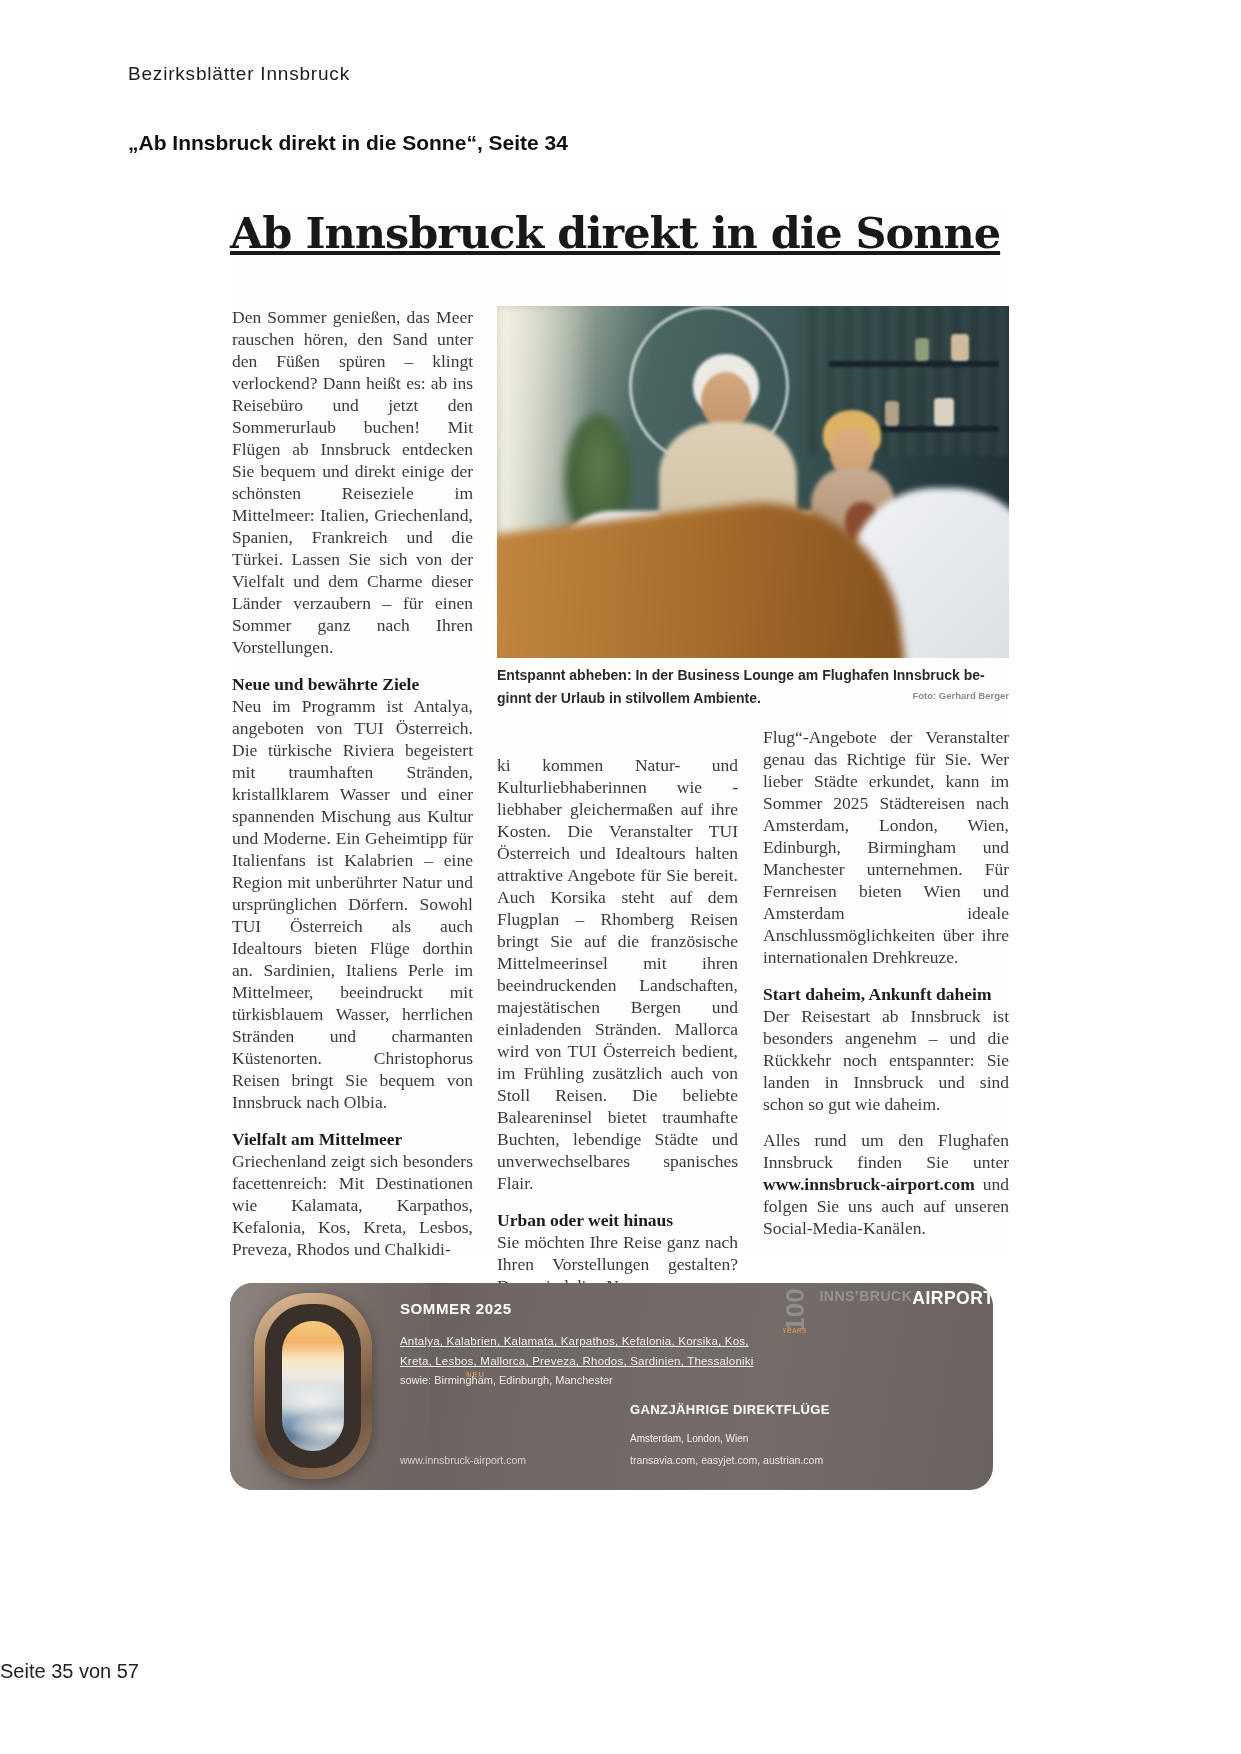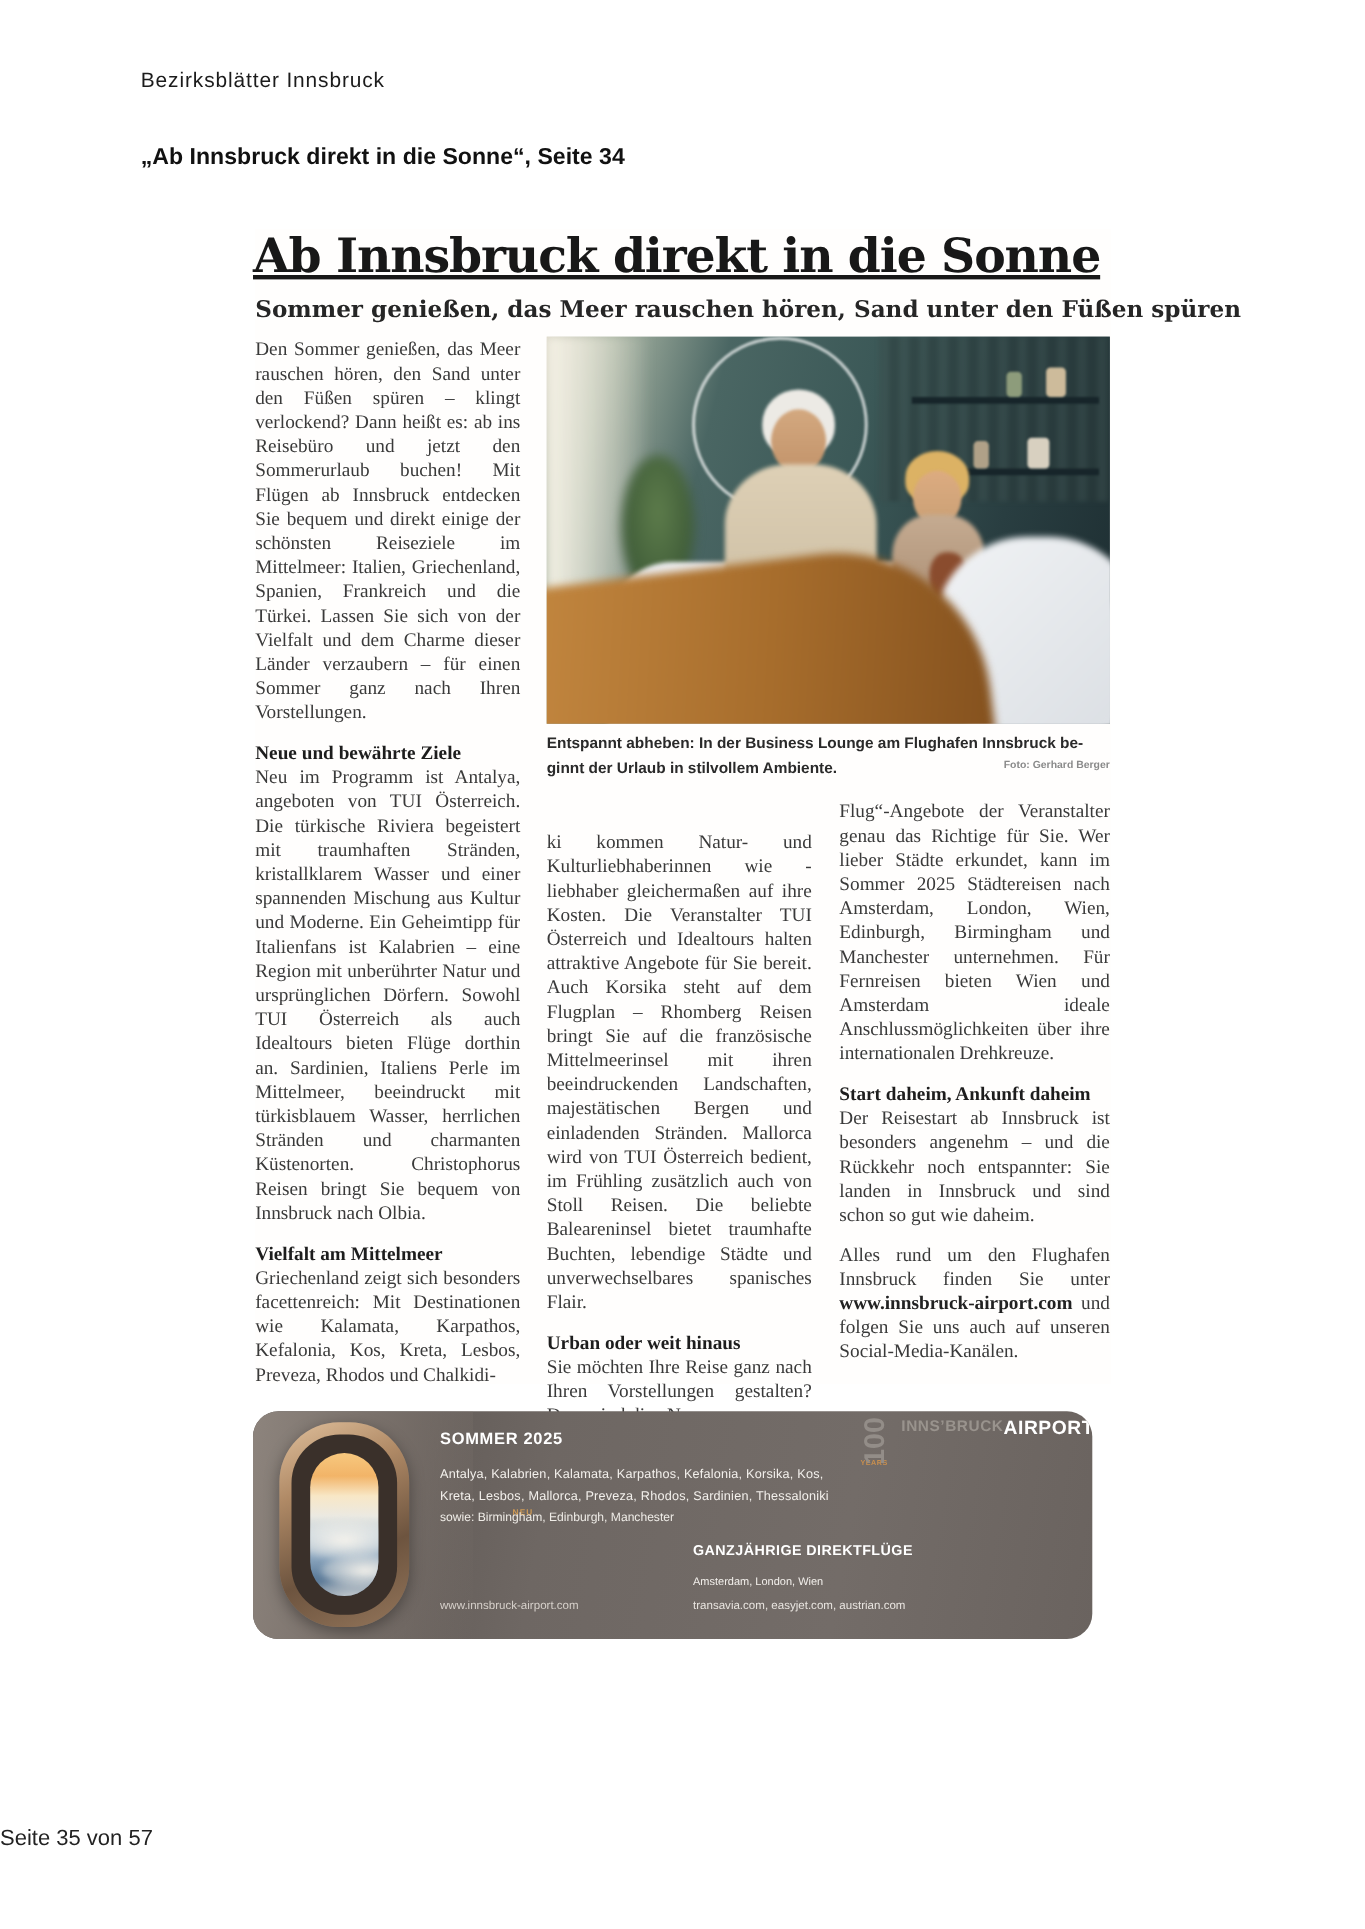--- a/index.html
+++ b/index.html
@@ -122,21 +122,21 @@
   .ad-window-glass { position:absolute; left:17px; top:17px; right:17px; bottom:17px;
     border-radius:38px; overflow:hidden;
     background:linear-gradient(180deg,#f7c87e 0%,#f2b468 16%,#f8e7c6 30%,#ebe9e2 44%,#bacbd8 58%,#8fa9c1 72%,#61809e 86%,#4b6785 100%); }
   .ad-cloud { position:absolute; background:radial-gradient(ellipse,#f6f3ec,rgba(246,243,236,0)); border-radius:50%; filter:blur(3px); }
 
   .ad-sommer { position:absolute; left:170px; top:17px;
     font-size:15px; font-weight:bold; letter-spacing:0.6px; color:#ffffff; }
   .ad-neu { position:absolute; left:236px; top:39px;
     font-size:7.5px; font-weight:bold; letter-spacing:1px; color:#cf9a55;margin-top:48px; }
   .ad-dest { position:absolute; left:170px; top:48px;
-    font-size:11.5px; line-height:20px; color:#f3f0ec; letter-spacing:0.2px; }
+    font-size:11.5px; line-height:20px; color:#f3f0ec; letter-spacing:0.2px;text-decoration:underline; }
   .ad-sowie { position:absolute; left:170px; top:91px; font-size:11px; color:#efece7; }
   .ad-site { position:absolute; left:170px; top:171px; font-size:10.5px; color:#d6d0ca; }
   .ad-direct { position:absolute; left:400px; top:119px;
     font-size:13px; font-weight:bold; letter-spacing:0.4px; color:#ffffff; }
   .ad-cities { position:absolute; left:400px; top:150px; font-size:10px; color:#f3f0ec; }
   .ad-airlines { position:absolute; left:400px; top:171px; font-size:10.5px; color:#e9e5e0; }
 
   .ad-logo { position:absolute; left:543px; top:6px; display:flex; align-items:flex-start; }
   .ad-logo-100wrap { display:flex; flex-direction:column; align-items:center; margin-right:3px; }
   .ad-logo-100 { font-size:26px; font-weight:bold; color:#938d88;
@@ -150,21 +150,20 @@
 </style>
 </head>
 <body>
 
 <div class="masthead">Bezirksblätter Innsbruck</div>
 <div class="doc-headline">„Ab Innsbruck direkt in die Sonne“, Seite 34</div>
 
 <div class="clipping">
 
   <div class="article-title">Ab Innsbruck direkt in die Sonne</div>
-  <div class="article-subtitle">Sommer genießen, das Meer rauschen hören, Sand unter den Füßen spüren</div>
 
   <div class="col col1">
     <p>Den Sommer genießen, das Meer rauschen hören, den Sand unter den Füßen spüren – klingt verlockend? Dann heißt es: ab ins Reisebüro und jetzt den Sommerurlaub buchen! Mit Flügen ab Innsbruck entdecken Sie bequem und direkt einige der schönsten Reiseziele im Mittelmeer: Italien, Griechenland, Spanien, Frankreich und die Türkei. Lassen Sie sich von der Vielfalt und dem Charme dieser Länder verzaubern – für einen Sommer ganz nach Ihren Vorstellungen.</p>
     <div class="sec-h">Neue und bewährte Ziele</div>
     <p>Neu im Programm ist Antalya, angeboten von TUI Österreich. Die türkische Riviera begeistert mit traumhaften Stränden, kristallklarem Wasser und einer spannenden Mischung aus Kultur und Moderne. Ein Geheimtipp für Italienfans ist Kalabrien – eine Region mit unberührter Natur und ursprünglichen Dörfern. Sowohl TUI Österreich als auch Idealtours bieten Flüge dorthin an. Sardinien, Italiens Perle im Mittelmeer, beeindruckt mit türkisblauem Wasser, herrlichen Stränden und charmanten Küstenorten. Christophorus Reisen bringt Sie bequem von Innsbruck nach Olbia.</p>
     <div class="sec-h">Vielfalt am Mittelmeer</div>
     <p>Griechenland zeigt sich besonders facettenreich: Mit Destinationen wie Kalamata, Karpathos, Kefalonia, Kos, Kreta, Lesbos, Preveza, Rhodos und Chalkidi-</p>
   </div>
 
   <div class="photo">

